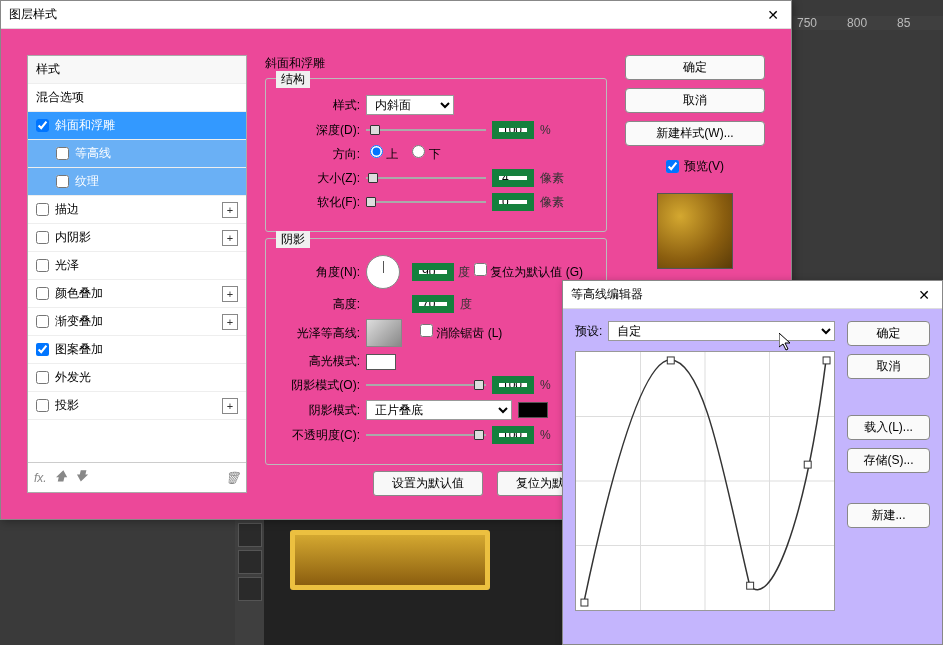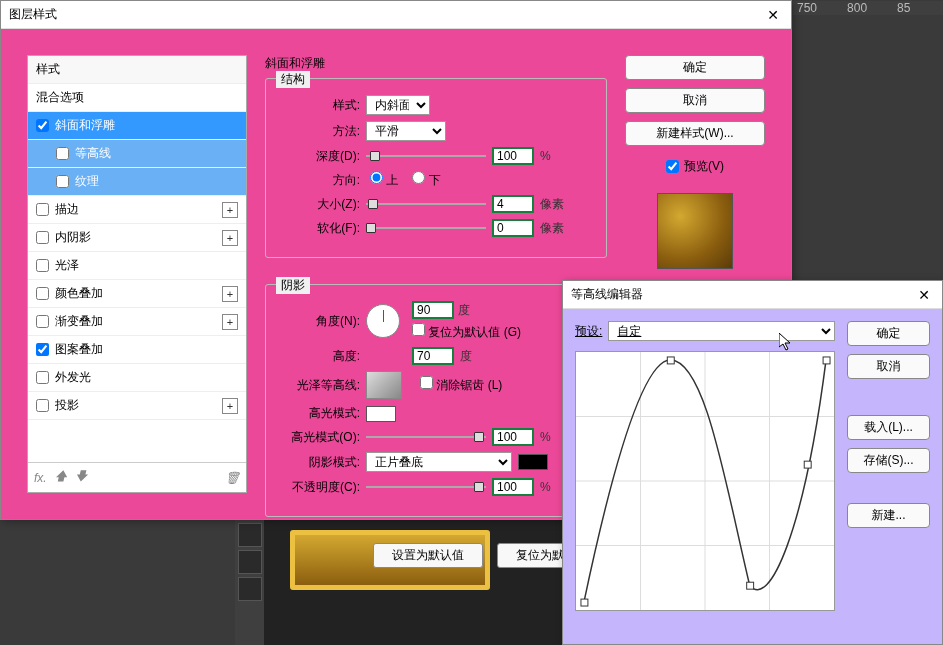--- a/index.html
+++ b/index.html
@@ -1,47 +1,47 @@
 <!DOCTYPE html>
 <html><head>
 <meta charset="utf-8">
 <style>
 * { box-sizing: border-box; margin: 0; padding: 0; font-family: "Microsoft YaHei", sans-serif; font-size: 12px; }
 body { background: #3a3a3a; color: #ccc; width: 943px; height: 645px; overflow: hidden; position: relative; }
 
-.ruler { position: absolute; top: 1px; right: 0; width: 150px; height: 14px; background: #3f3f3f; color: #bbb; font-size: 9px; display: flex; align-items: center; padding-left: 4px; }
+.ruler { position: absolute; top: 16px; right: 0; width: 150px; height: 14px; background: #3f3f3f; color: #bbb; font-size: 9px; display: flex; align-items: center; padding-left: 4px; }
 .ruler span { margin-right: 30px; }
 
 .dialog { position: absolute; background: #ec4899; border: 1px solid #888; box-shadow: 2px 2px 8px rgba(0,0,0,0.3); color: #000; }
 .dialog-main { left: 0; top: 0; width: 792px; height: 520px; }
 .title-bar { height: 28px; background: #fff; display: flex; align-items: center; padding: 0 8px; border-bottom: 1px solid #ddd; }
 .title-bar .title { flex: 1; }
 .close-x { width: 20px; height: 20px; display: flex; align-items: center; justify-content: center; cursor: pointer; font-size: 14px; }
 
 .main-body { display: flex; padding: 26px; gap: 10px; height: calc(100% - 28px); }
 .style-list { width: 220px; border: 1px solid #aaa; background: #fff; display: flex; flex-direction: column; }
 .style-row { padding: 5px 8px; display: flex; align-items: center; gap: 6px; border-bottom: 1px solid #eee; }
 .style-row.header { background: #f8f8f8; font-weight: normal; }
 .style-row.selected { background: #3399ff; color: #fff; }
 .style-row.selected-dim { background: #6ab0f5; color: #fff; }
 .style-row.indent { padding-left: 28px; }
 .plus-btn { margin-left: auto; width: 16px; height: 16px; border: 1px solid #888; display: flex; align-items: center; justify-content: center; font-size: 11px; background: #fff; color: #333; cursor: pointer; }
 .style-footer { margin-top: auto; border-top: 1px solid #ccc; padding: 4px 6px; display: flex; align-items: center; gap: 8px; color: #888; font-style: italic; }
 .style-footer .spacer { flex: 1; }
 
 .center-panel { flex: 1; padding: 0 8px; }
-.fieldset { border: 1px solid #bbb; border-radius: 3px; padding: 10px 14px 14px; margin-bottom: 26px; position: relative; }
+.fieldset { border: 1px solid #bbb; border-radius: 3px; padding: 10px 14px 14px; margin-bottom: 6px; position: relative; }
 .fieldset-title { position: absolute; top: -8px; left: 10px; background: #f0f0f0; padding: 0 5px; font-size: 12px; }
 .form-row { display: flex; align-items: center; margin: 6px 0; gap: 6px; }
 .form-label { width: 80px; text-align: right; }
 select { height: 20px; border: 1px solid #999; background: #fff; padding: 0 4px; }
 .slider { flex: 1; height: 14px; position: relative; max-width: 120px; }
 .slider-track { position: absolute; top: 6px; left: 0; right: 0; height: 2px; background: #aaa; }
 .slider-thumb { position: absolute; top: 2px; width: 10px; height: 10px; background: #ddd; border: 1px solid #333; border-radius: 1px; }
-input.num { width: 42px; height: 18px; border: 2px solid #15803d; text-align: left; padding: 0 3px; }
+input.num { width: 42px; height: 18px; border: 7px solid #15803d; text-align: left; padding: 0 3px; }
 .unit { color: #333; }
 .radio-grp { display: flex; gap: 14px; align-items: center; margin-left: 4px; }
 
 .contour-swatch { width: 36px; height: 28px; border: 1px solid #888; background: linear-gradient(135deg,#ddd,#888); display:inline-block; }
 .color-swatch { width: 30px; height: 16px; border: 1px solid #555; display: inline-block; }
 .white-sw { background: #fff; }
 .black-sw { background: #000; }
 
 .angle-dial { width: 34px; height: 34px; border: 1px solid #888; border-radius: 50%; background: #fff; position: relative; }
 .angle-dial::after { content:''; position: absolute; left:50%; top:5px; width:1px; height:12px; background:#555; }
@@ -50,21 +50,21 @@
 .btn { border: 1px solid #888; background: #f8f8f8; padding: 3px 18px; border-radius: 3px; cursor: pointer; }
 
 .right-panel { width: 140px; display: flex; flex-direction: column; gap: 8px; align-items: stretch; }
 .btn-wide { border: 1px solid #888; background: #fafafa; border-radius: 4px; padding: 3px 0; text-align: center; cursor: pointer; }
 .preview-chk { display: flex; align-items: center; justify-content: center; gap: 5px; margin-top: 4px; }
 .preview-img { width: 76px; height: 76px; margin: 10px auto; background: radial-gradient(circle at 30% 30%, #d4a830, #8b5e0f 60%, #5a3b08); border: 1px solid #555; }
 
 .contour-dialog { left: 562px; top: 280px; width: 381px; height: 365px; background: #c4b5fd; }
 .contour-body { padding: 12px; display: flex; gap: 12px; }
 .contour-left { flex: 1; }
-.preset-row { display: flex; align-items: center; gap: 6px; margin-bottom: 10px; text-decoration: underline; }
+.preset-row { display: flex; align-items: center; gap: 6px; margin-bottom: 10px; }
 .preset-row select { flex: 1; }
 .curve-area { width: 260px; height: 260px; border: 1px solid #999; background: #fff; position: relative; }
 .curve-area svg { position: absolute; inset: 0; }
 .contour-right { width: 86px; display: flex; flex-direction: column; gap: 8px; }
 
 .cursor-arrow { position: absolute; left: 779px; top: 333px; width: 14px; height: 18px; z-index: 99; pointer-events: none; }
 
 .bg-canvas { position: absolute; left: 235px; top: 520px; width: 560px; height: 125px; background: #222; }
 .gold-shape { position: absolute; left: 290px; top: 530px; width: 200px; height: 60px; background: linear-gradient(#d4a830,#8b5e0f); border: 5px solid #ecc040; border-radius: 3px; }
 .ps-toolbar { position: absolute; left: 235px; top: 520px; width: 30px; height: 125px; background: #3f3f3f; border-right: 1px solid #222; }
@@ -159,25 +159,21 @@
       </div>
     </div>
 
     <div class="center-panel">
       <div style="margin-bottom:6px">斜面和浮雕</div>
 
       <div class="fieldset">
         <div class="fieldset-title">结构</div>
         <div class="form-row">
             <span class="form-label">样式:</span>
-            <select style="width:64px"><option>内斜面</option></select>
-          </div>
-        <div class="form-row">
-            <span class="form-label">方法:</span>
-            <select style="width:80px"><option>平滑</option></select>
+            <select style="width:88px"><option>内斜面</option></select>
           </div>
         <div class="form-row">
             <span class="form-label">深度(D):</span>
             <div class="slider">
               <div class="slider-track"></div>
               <div class="slider-thumb" style="left:4px"></div>
             </div>
             <input class="num" value="100" style="">
             <span class="unit">%</span>
           </div>
@@ -206,21 +202,21 @@
             <input class="num" value="0" style="">
             <span class="unit">像素</span>
           </div>
       </div>
 
       <div class="fieldset">
         <div class="fieldset-title">阴影</div>
         <div class="form-row">
           <span class="form-label">角度(N):</span>
           <div class="angle-dial"></div>
-          <div style="display:flex;flex-direction:column;gap:4px;margin-left:6px">
+          <div style="display:flex;flex-direction:row;gap:4px;margin-left:6px">
             <div style="display:flex;align-items:center;gap:4px">
                 <input class="num" value="90" style="">
                 <span class="unit">度</span>
               </div>
             <label><input type="checkbox" style=""> <span>复位为默认值 (G)</span></label>
           </div>
         </div>
         <div class="form-row">
             <span class="form-label">高度:</span>
             <span style="width:40px"></span>
@@ -231,21 +227,21 @@
             <span class="form-label">光泽等高线:</span>
             <span class="contour-swatch"></span>
             <span style="width:6px"></span>
             <label><input type="checkbox" style=""> <span>消除锯齿 (L)</span></label>
           </div>
         <div class="form-row">
             <span class="form-label">高光模式:</span>
             <span class="color-swatch white-sw"></span>
           </div>
         <div class="form-row">
-            <span class="form-label">高光模式(O):</span>
+            <span class="form-label">阴影模式(O):</span>
             <div class="slider">
               <div class="slider-track"></div>
               <div class="slider-thumb" style="left:108px"></div>
             </div>
             <input class="num" value="100" style="">
             <span class="unit">%</span>
           </div>
         <div class="form-row">
             <span class="form-label">阴影模式:</span>
             <select style="width:146px"><option>正片叠底</option></select>

